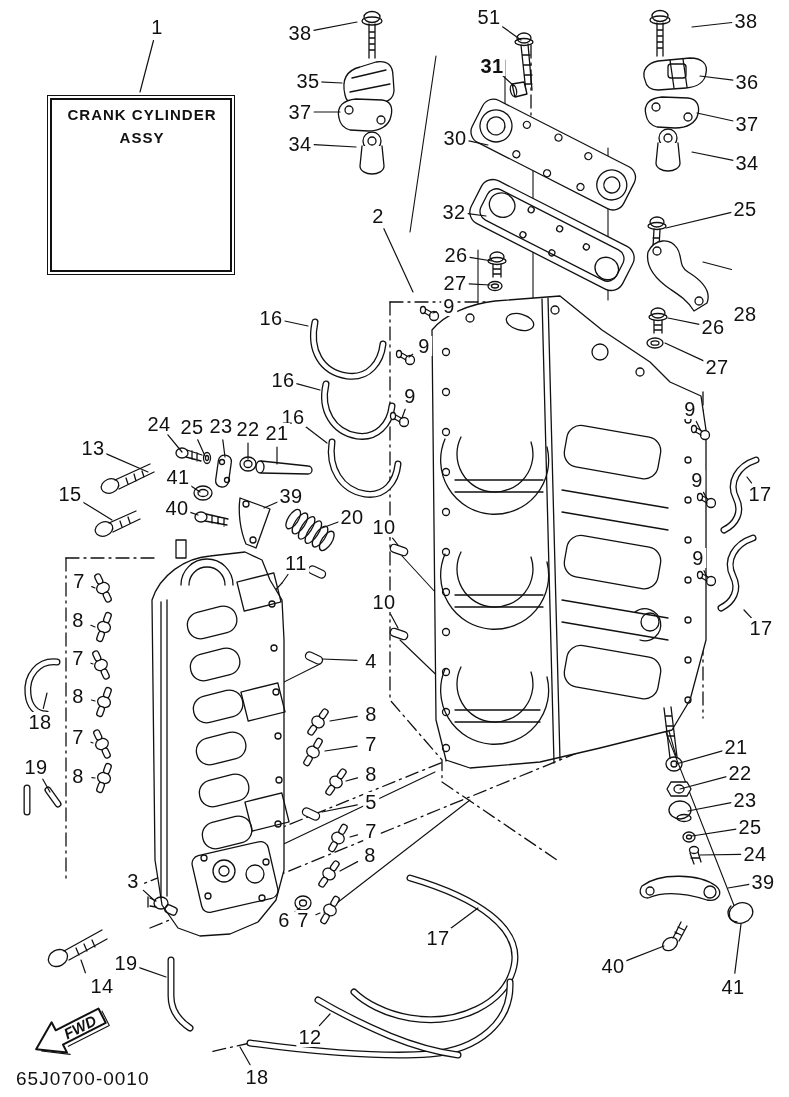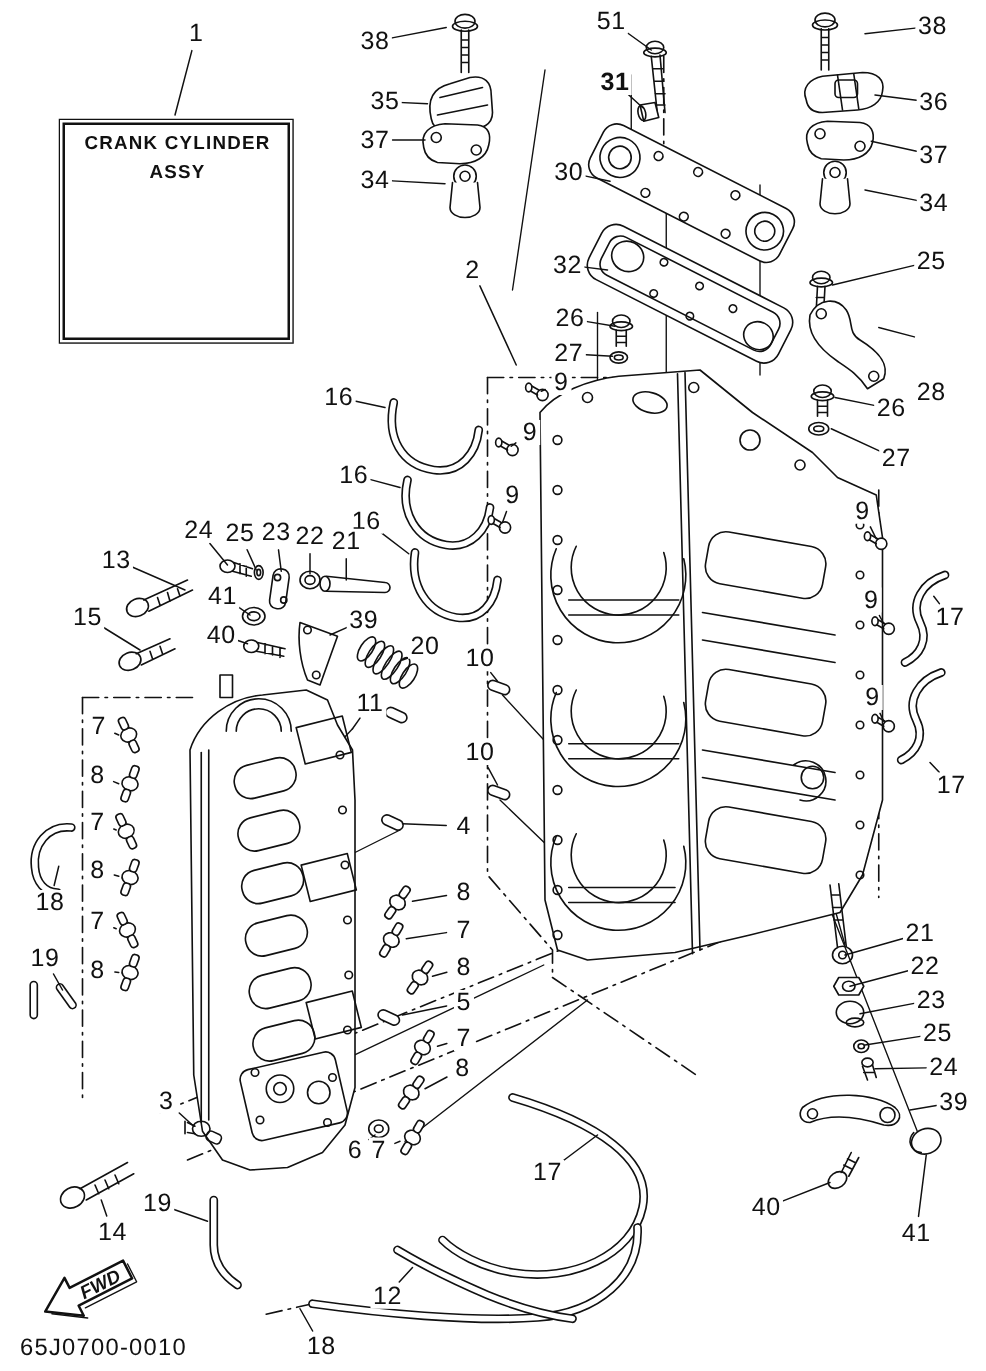--- a/index.html
+++ b/index.html
@@ -618,21 +618,21 @@
     <div class="callout" style="left: 93px; top: 448px;">13</div>
     <div class="callout" style="left: 70px; top: 494px;">15</div>
     <div class="callout" style="left: 159px; top: 424px;">24</div>
     <div class="callout" style="left: 192px; top: 427px;">25</div>
     <div class="callout" style="left: 221px; top: 426px;">23</div>
     <div class="callout" style="left: 248px; top: 429px;">22</div>
     <div class="callout" style="left: 277px; top: 433px;">21</div>
     <div class="callout" style="left: 178px; top: 477px;">41</div>
     <div class="callout" style="left: 177px; top: 508px;">40</div>
     <div class="callout" style="left: 291px; top: 496px;">39</div>
-    <div class="callout" style="left: 340px; top: 517px;">20</div>
+    <div class="callout" style="left: 352px; top: 517px;">20</div>
     <div class="callout" style="left: 296px; top: 563px;">11</div>
     <div class="callout" style="left: 384px; top: 527px;">10</div>
     <div class="callout" style="left: 384px; top: 602px;">10</div>
     <div class="callout" style="left: 371px; top: 661px;">4</div>
     <div class="callout" style="left: 79px; top: 581px;">7</div>
     <div class="callout" style="left: 78px; top: 620px;">8</div>
     <div class="callout" style="left: 78px; top: 658px;">7</div>
     <div class="callout" style="left: 78px; top: 696px;">8</div>
     <div class="callout" style="left: 78px; top: 737px;">7</div>
     <div class="callout" style="left: 78px; top: 776px;">8</div>
@@ -640,21 +640,21 @@
     <div class="callout" style="left: 36px; top: 767px;">19</div>
     <div class="callout" style="left: 371px; top: 714px;">8</div>
     <div class="callout" style="left: 371px; top: 744px;">7</div>
     <div class="callout" style="left: 371px; top: 774px;">8</div>
     <div class="callout" style="left: 371px; top: 802px;">5</div>
     <div class="callout" style="left: 371px; top: 831px;">7</div>
     <div class="callout" style="left: 370px; top: 855px;">8</div>
     <div class="callout" style="left: 133px; top: 881px;">3</div>
     <div class="callout" style="left: 284px; top: 920px;">6</div>
     <div class="callout" style="left: 303px; top: 920px;">7</div>
-    <div class="callout" style="left: 90px; top: 986px;">14</div>
+    <div class="callout" style="left: 102px; top: 986px;">14</div>
     <div class="callout" style="left: 126px; top: 963px;">19</div>
     <div class="callout" style="left: 310px; top: 1037px;">12</div>
     <div class="callout" style="left: 257px; top: 1077px;">18</div>
     <div class="callout" style="left: 438px; top: 938px;">17</div>
     <div class="callout" style="left: 736px; top: 747px;">21</div>
     <div class="callout" style="left: 740px; top: 773px;">22</div>
     <div class="callout" style="left: 745px; top: 800px;">23</div>
     <div class="callout" style="left: 750px; top: 827px;">25</div>
     <div class="callout" style="left: 755px; top: 854px;">24</div>
     <div class="callout" style="left: 763px; top: 882px;">39</div>

